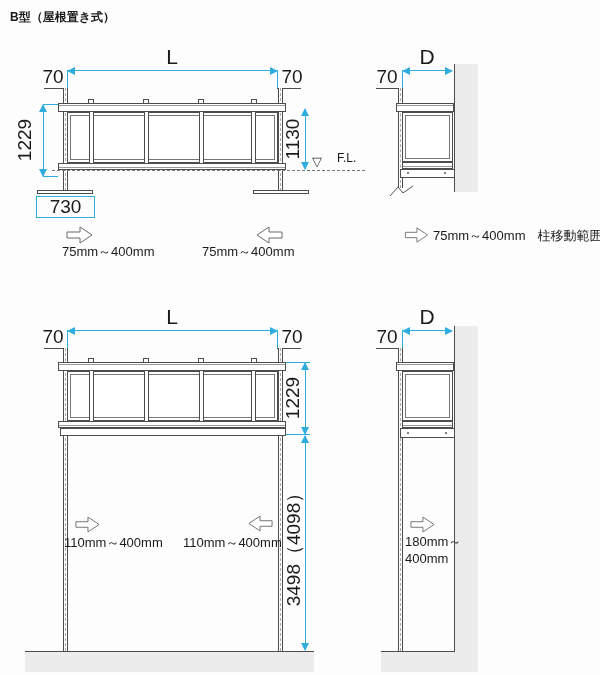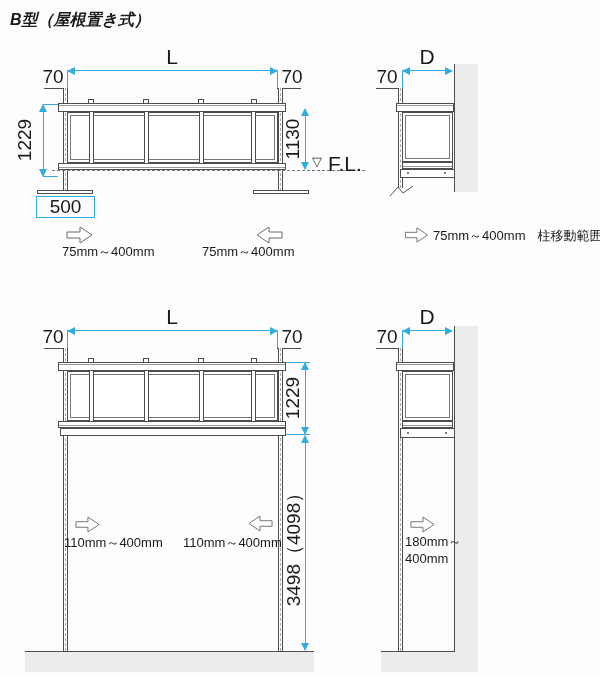--- a/index.html
+++ b/index.html
@@ -1,19 +1,19 @@
 <!DOCTYPE html>
 <html><head>
 <meta charset="utf-8">
 <style>
   html,body { margin:0; padding:0; background:#fff; }
   #page { position:relative; width:600px; height:675px; background:#fdfdfd;
           font-family:"Liberation Sans", sans-serif; color:#1a1a1a; overflow:hidden; }
   .t { position:absolute; white-space:nowrap; line-height:1.1; }
-  .title { font-size:16px; font-weight:bold;font-style:italic; }
+  .title { font-size:12px; font-weight:bold; }
   .big { font-size:21px; }
   .num { font-size:19px; }
   .small { font-size:13px; }
   .vert { text-align:center; transform:rotate(-90deg); transform-origin:center; }
   
   .hl { position:absolute; height:0; border-top:1px solid #4d4d4d; }
   .dash { position:absolute; height:0; border-top:1px dashed #787878; }
   
   .dim { position:absolute; }
   .chl { position:absolute; height:1px; background:#2fadde; }
@@ -91,24 +91,24 @@
   </div>
   <div class="t num vert" style="left:-5px;top:130px;width:60px;height:20px;line-height:20px">1229</div>
   <div class="dim" style="left:301px;top:108px;width:8px;height:62px">
     <div class="cvl" style="left:4px;top:1px;height:60px"></div>
     <div class="ah u" style="left:0;top:0"></div>
     <div class="ah d" style="left:0;bottom:0"></div>
   </div>
   <div class="t num vert" style="left:263px;top:129px;width:60px;height:20px;line-height:20px">1130</div>
 
   <span class="t" style="left:312px;top:155px;font-size:13px;color:#333">▽</span>
-  <div class="t" style="left:328px;top:152px;font-size:21px">F.L.</div>
+  <div class="t" style="left:337px;top:152px;font-size:12px">F.L.</div>
 
   <div class="cybox num" style="left:36px;top:196px;width:59px;height:22px">
-    <span>500</span>
+    <span>730</span>
   </div>
 
   <svg class="aricon" style="left:66px;top:226px" width="27" height="18" viewBox="0 0 27 18">
     <path d="M1 6 H14 V1 L26 9 L14 17 V12 H1 Z" fill="#fff" stroke="#6b6b6b" stroke-width="1"></path>
   </svg>
   <svg class="aricon" style="left:256px;top:226px" width="27" height="18" viewBox="0 0 27 18">
     <path d="M26 6 H13 V1 L1 9 L13 17 V12 H26 Z" fill="#fff" stroke="#6b6b6b" stroke-width="1"></path>
   </svg>
   <div class="t small" style="left:62px;top:245px">75mm～400mm</div>
   <div class="t small" style="left:202px;top:245px">75mm～400mm</div>

